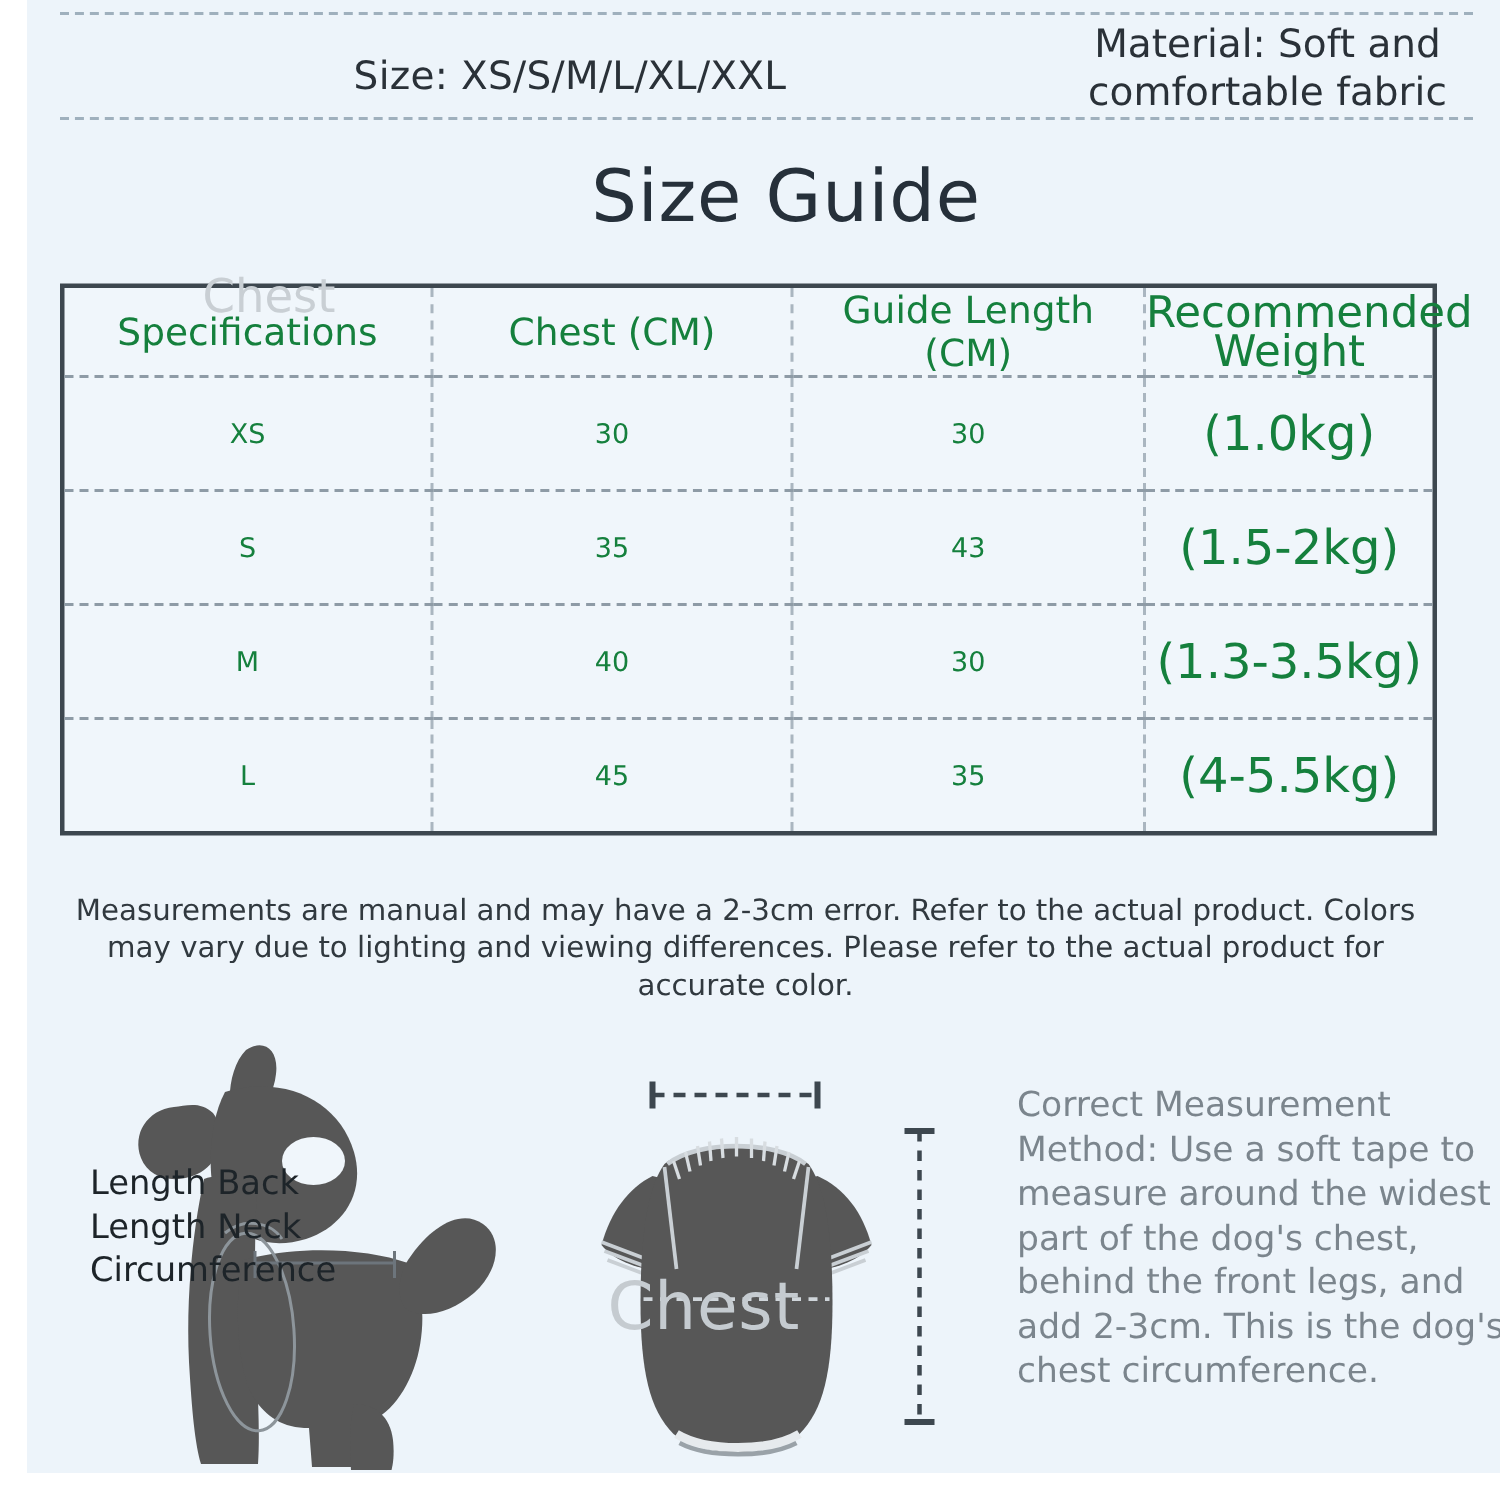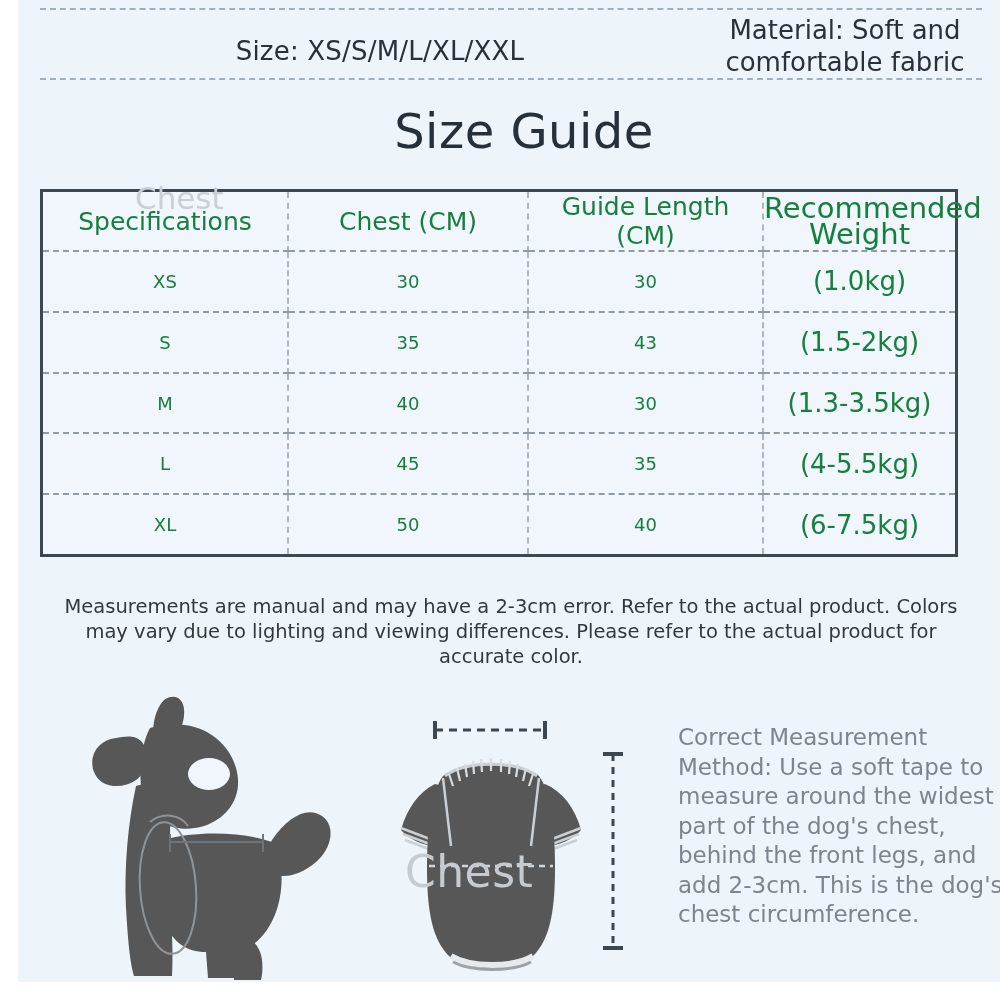--- a/index.html
+++ b/index.html
@@ -99,30 +99,30 @@
     vertical-align: middle;
     font-weight: normal;
     color: #15803d;
     padding: 0;
   }
   table.sizes tr:last-child td { border-bottom: none; }
   table.sizes td:last-child, table.sizes th:last-child { border-right: none; }
   table.sizes th { font-size: 25px; height: 58px; }
   table.sizes th.wrap-head { font-size: 29px; line-height: 26px; }
   table.sizes td { font-size: 18px; height: 52px; }
-  table.sizes td.weight { font-size: 26px; }
+  table.sizes td.weight { font-size: 32px; }
   col.c1 { width: 245px; }
   col.c2 { width: 240px; }
   col.c3 { width: 235px; }
   col.c4 { width: 192px; }
 
   
   .disclaimer {
     position: absolute;
-    left: 55px;
+    left: 41px;
     top: 594px;
     width: 912px;
     text-align: center;
     font-size: 19.5px;
     line-height: 25px;
     color: #31393f;
   }
 
   
   .illus {
@@ -228,26 +228,20 @@
           <td>40</td>
           <td>30</td>
           <td class="weight">(1.3-3.5kg)</td>
         </tr>
         <tr>
           <td>L</td>
           <td>45</td>
           <td>35</td>
           <td class="weight">(4-5.5kg)</td>
         </tr>
-        <tr>
-          <td>XL</td>
-          <td>50</td>
-          <td>40</td>
-          <td class="weight">(6-7.5kg)</td>
-        </tr>
       </tbody>
     </table>
   </div>
 
   <div class="disclaimer">Measurements are manual and may have a 2-3cm error. Refer to the actual product. Colors may vary due to lighting and viewing differences. Please refer to the actual product for accurate color.</div>
 
   <div class="illus">
 
     <svg class="dog-svg" width="290" height="292" viewBox="0 0 290 292">
       <g fill="#575757">
@@ -274,20 +268,23 @@
         <path d="M92 132 C104 122 122 124 130 136"></path>
       </g>
 
       <g stroke="#6d757c" stroke-width="2">
         <line x1="112" y1="152" x2="205" y2="152"></line>
         <line x1="112" y1="144" x2="112" y2="162"></line>
         <line x1="205" y1="144" x2="205" y2="162"></line>
       </g>
     </svg>
 
+    <div class="dog-label">
+      Length Back<br>Length Neck<br>Circumference
+    </div>
 
 
     <svg class="shirt-svg" width="300" height="262" viewBox="0 0 300 262">
 
       <g>
         <line x1="62" y1="12" x2="172" y2="12" stroke="#3d474f" stroke-width="3" stroke-dasharray="8 6"></line>
         <line x1="62" y1="3" x2="62" y2="21" stroke="#3d474f" stroke-width="4"></line>
         <line x1="172" y1="3" x2="172" y2="21" stroke="#3d474f" stroke-width="4"></line>
       </g>
 

